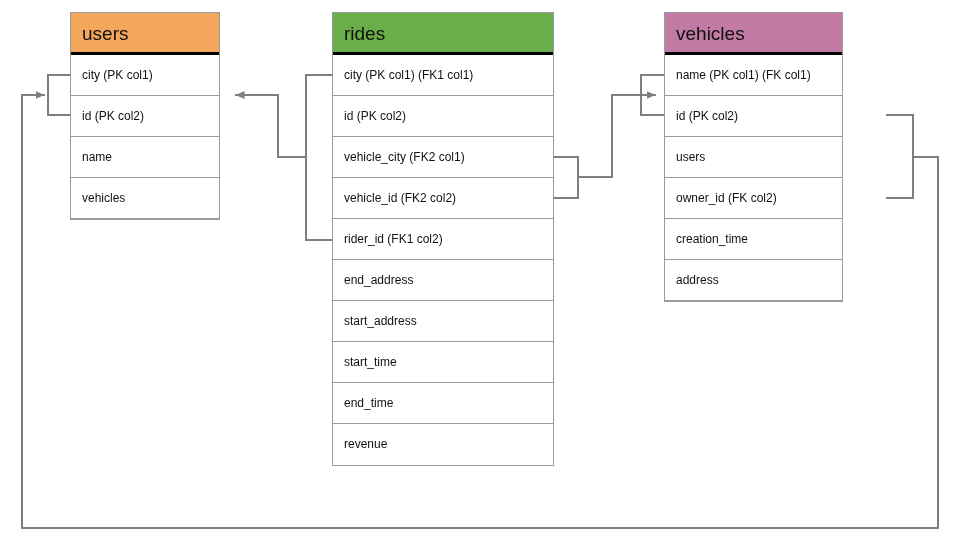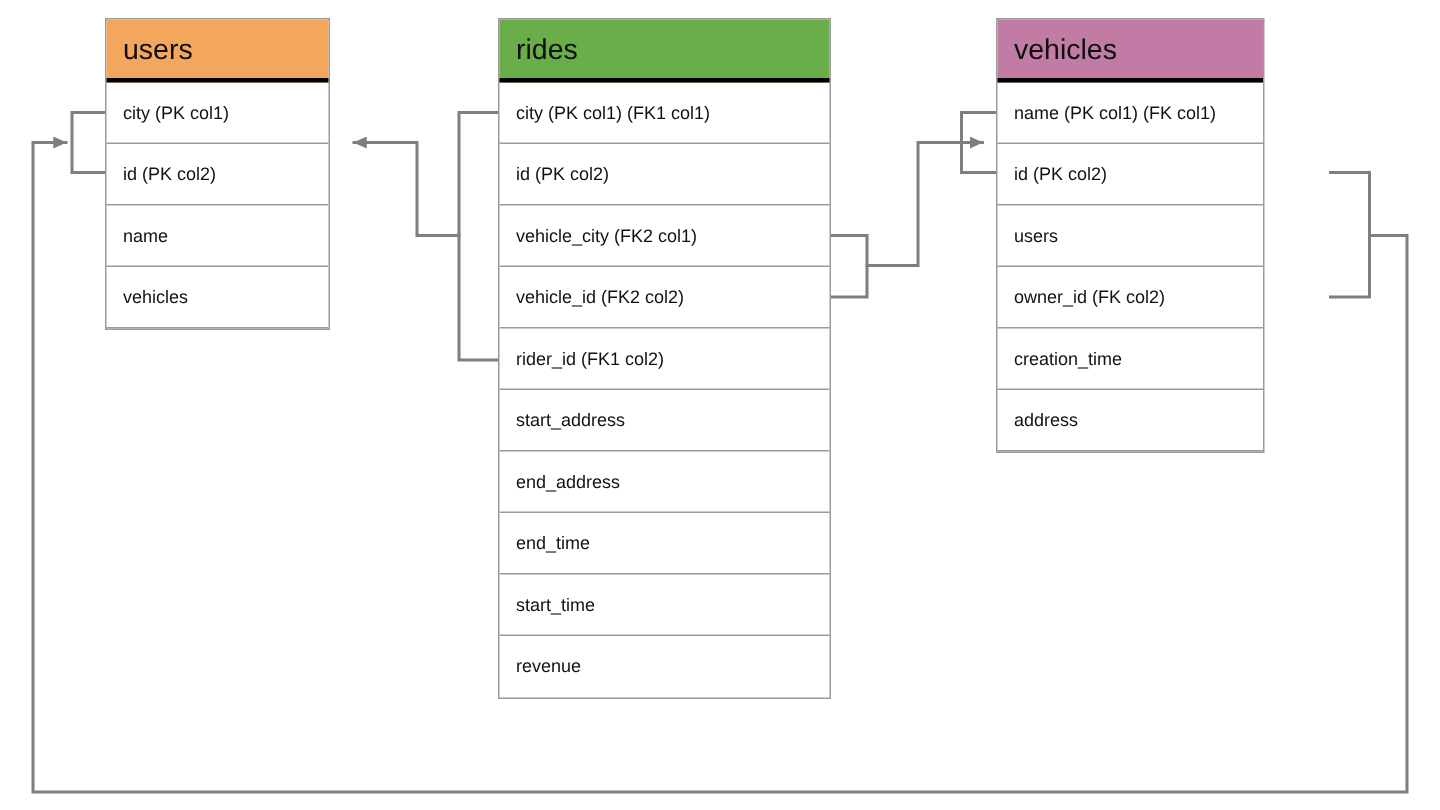--- a/index.html
+++ b/index.html
@@ -99,24 +99,24 @@
     <div class="table-row">vehicles</div>
   </div>
 
   <div class="table-box" style="left:332px; top:12px; width:222px;">
     <div class="table-header" style="background:#6aae4a;">rides</div>
     <div class="table-row">city (PK col1) (FK1 col1)</div>
     <div class="table-row">id (PK col2)</div>
     <div class="table-row">vehicle_city (FK2 col1)</div>
     <div class="table-row">vehicle_id (FK2 col2)</div>
     <div class="table-row">rider_id (FK1 col2)</div>
+    <div class="table-row">end_address</div>
     <div class="table-row">start_address</div>
-    <div class="table-row">end_address</div>
+    <div class="table-row">start_time</div>
     <div class="table-row">end_time</div>
-    <div class="table-row">start_time</div>
     <div class="table-row last">revenue</div>
   </div>
 
   <div class="table-box" style="left:664px; top:12px; width:179px;">
     <div class="table-header" style="background:#c17ba5;">vehicles</div>
     <div class="table-row">name (PK col1) (FK col1)</div>
     <div class="table-row">id (PK col2)</div>
     <div class="table-row">users</div>
     <div class="table-row">owner_id (FK col2)</div>
     <div class="table-row">creation_time</div>

